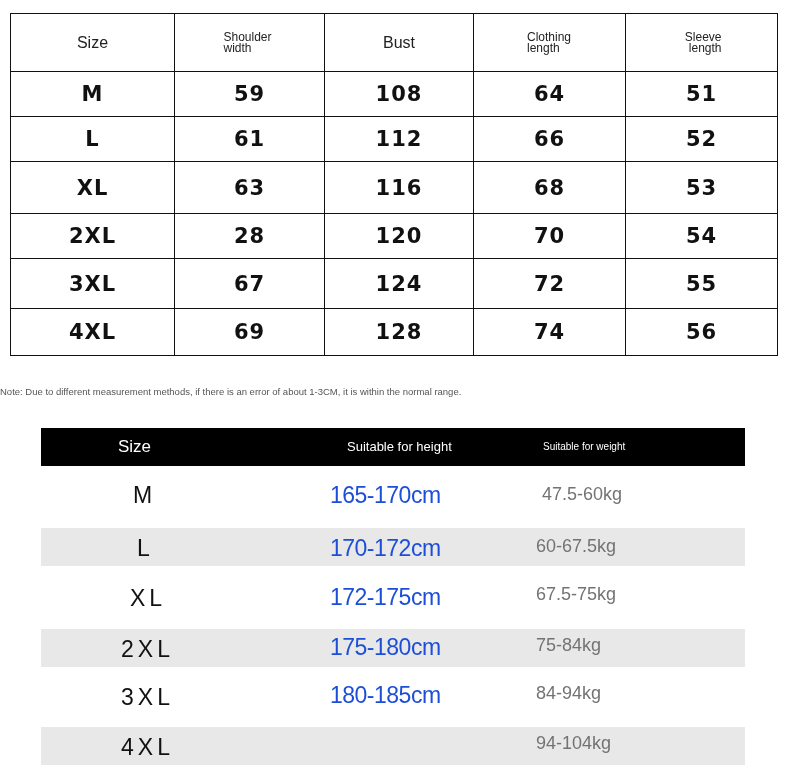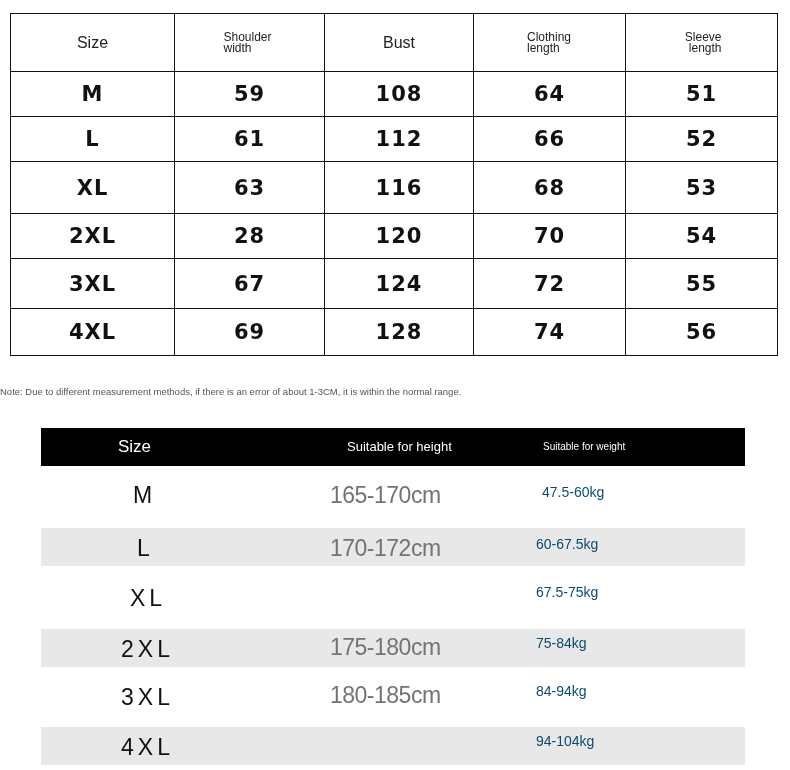--- a/index.html
+++ b/index.html
@@ -46,25 +46,25 @@
     .fit-header .h0 { left: 77px; font-size: 17px; }
     .fit-header .h1 { left: 300px; font-size: 13px; margin-left: 6px; }
     .fit-header .h2 { left: 502px; font-size: 10px; }
     .fit-row { position: relative; height: 50px; }
     .fit-row.gray { background: #e8e8e8; height: 38px; }
     .fit-row .size {
       position: absolute; left: 80px; font-size: 23px; letter-spacing: 4px; color: #111;
       font-family: "Liberation Sans", sans-serif;
     }
     .fit-row .height {
-      position: absolute; left: 289px; font-size: 23px; color: #737373;
+      position: absolute; left: 289px; font-size: 23px; color: #1d4ed8;
       font-family: "Liberation Sans", sans-serif; letter-spacing: -0.5px;
     }
     .fit-row .weight {
-      position: absolute; left: 495px; font-size: 14px; color: #0c4a6e;
+      position: absolute; left: 495px; font-size: 18px; color: #737373;
     }
   </style>
 </head>
 <body>
 
 <table class="measure-table">
   <colgroup>
       <col class="c0">
       <col class="c1">
       <col class="c2">
@@ -146,20 +146,21 @@
     <span class="height" style="top:16px">165-170cm</span>
     <span class="weight" style="top:18px;left:501px">47.5-60kg</span>
   </div>
   <div class="fit-row gray">
     <span class="size" style="top:7px;left:96px">L</span>
     <span class="height" style="top:7px">170-172cm</span>
     <span class="weight" style="top:8px">60-67.5kg</span>
   </div>
   <div class="fit-row" style="height:63px">
     <span class="size" style="top:19px;left:89px">XL</span>
+    <span class="height" style="top:18px">172-175cm</span>
     <span class="weight" style="top:18px">67.5-75kg</span>
   </div>
   <div class="fit-row gray">
     <span class="size" style="top:7px">2XL</span>
     <span class="height" style="top:5px">175-180cm</span>
     <span class="weight" style="top:6px">75-84kg</span>
   </div>
   <div class="fit-row" style="height:60px">
     <span class="size" style="top:17px">3XL</span>
     <span class="height" style="top:15px">180-185cm</span>

